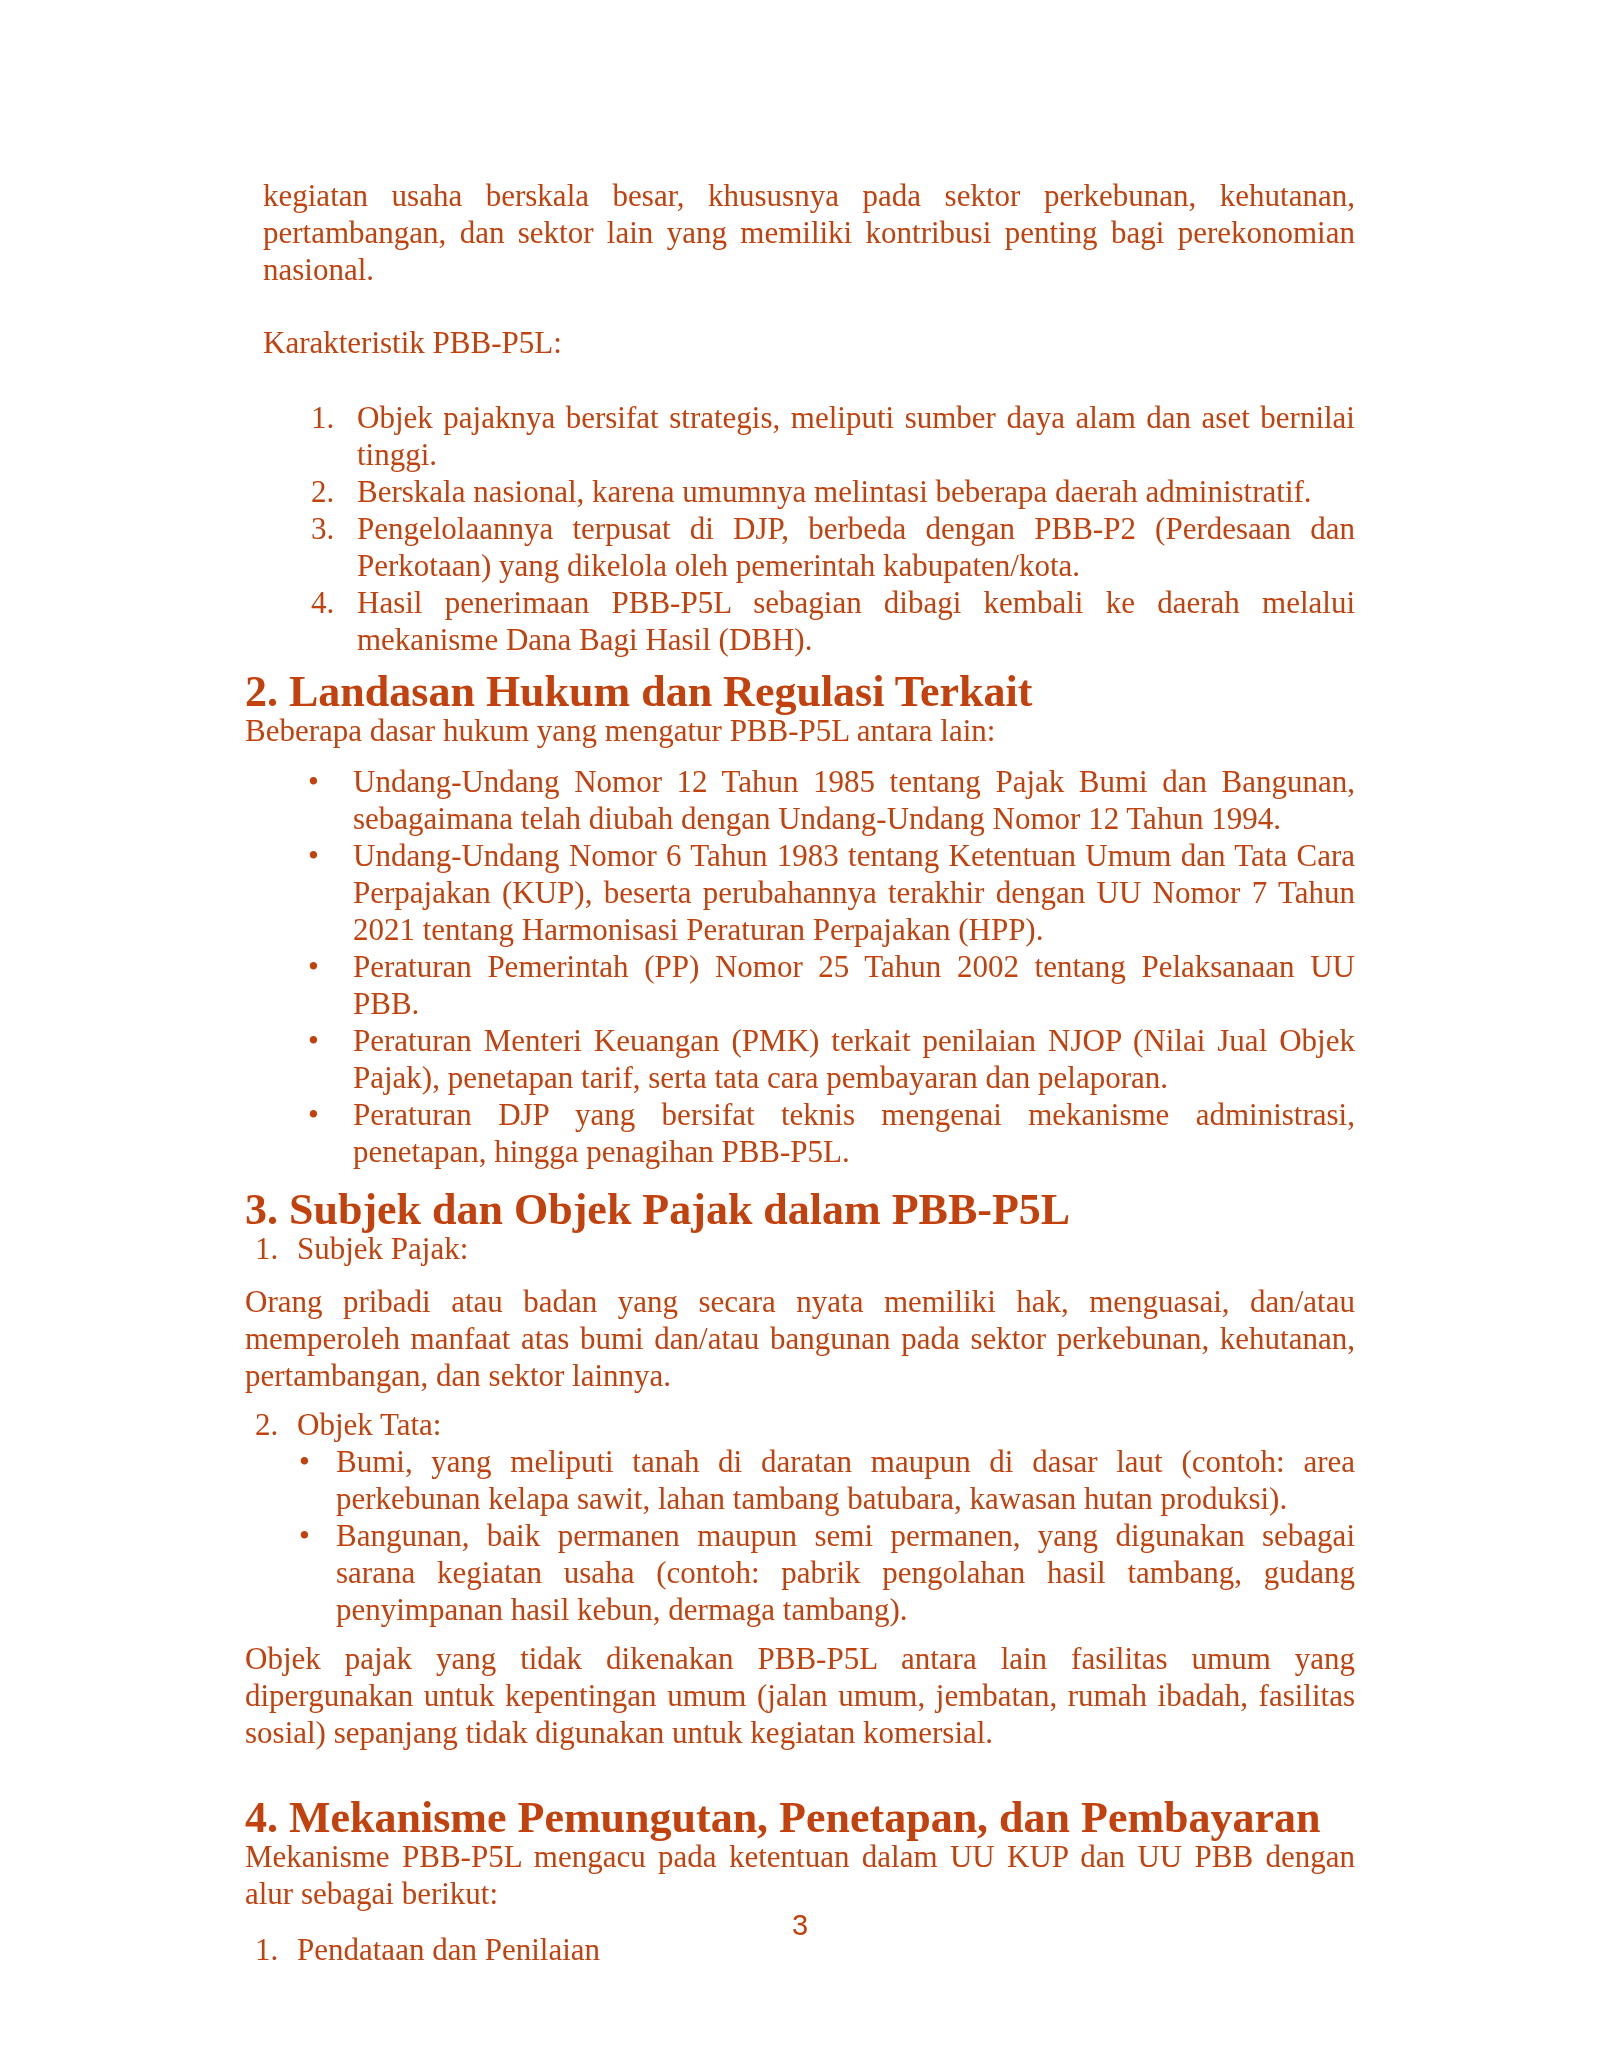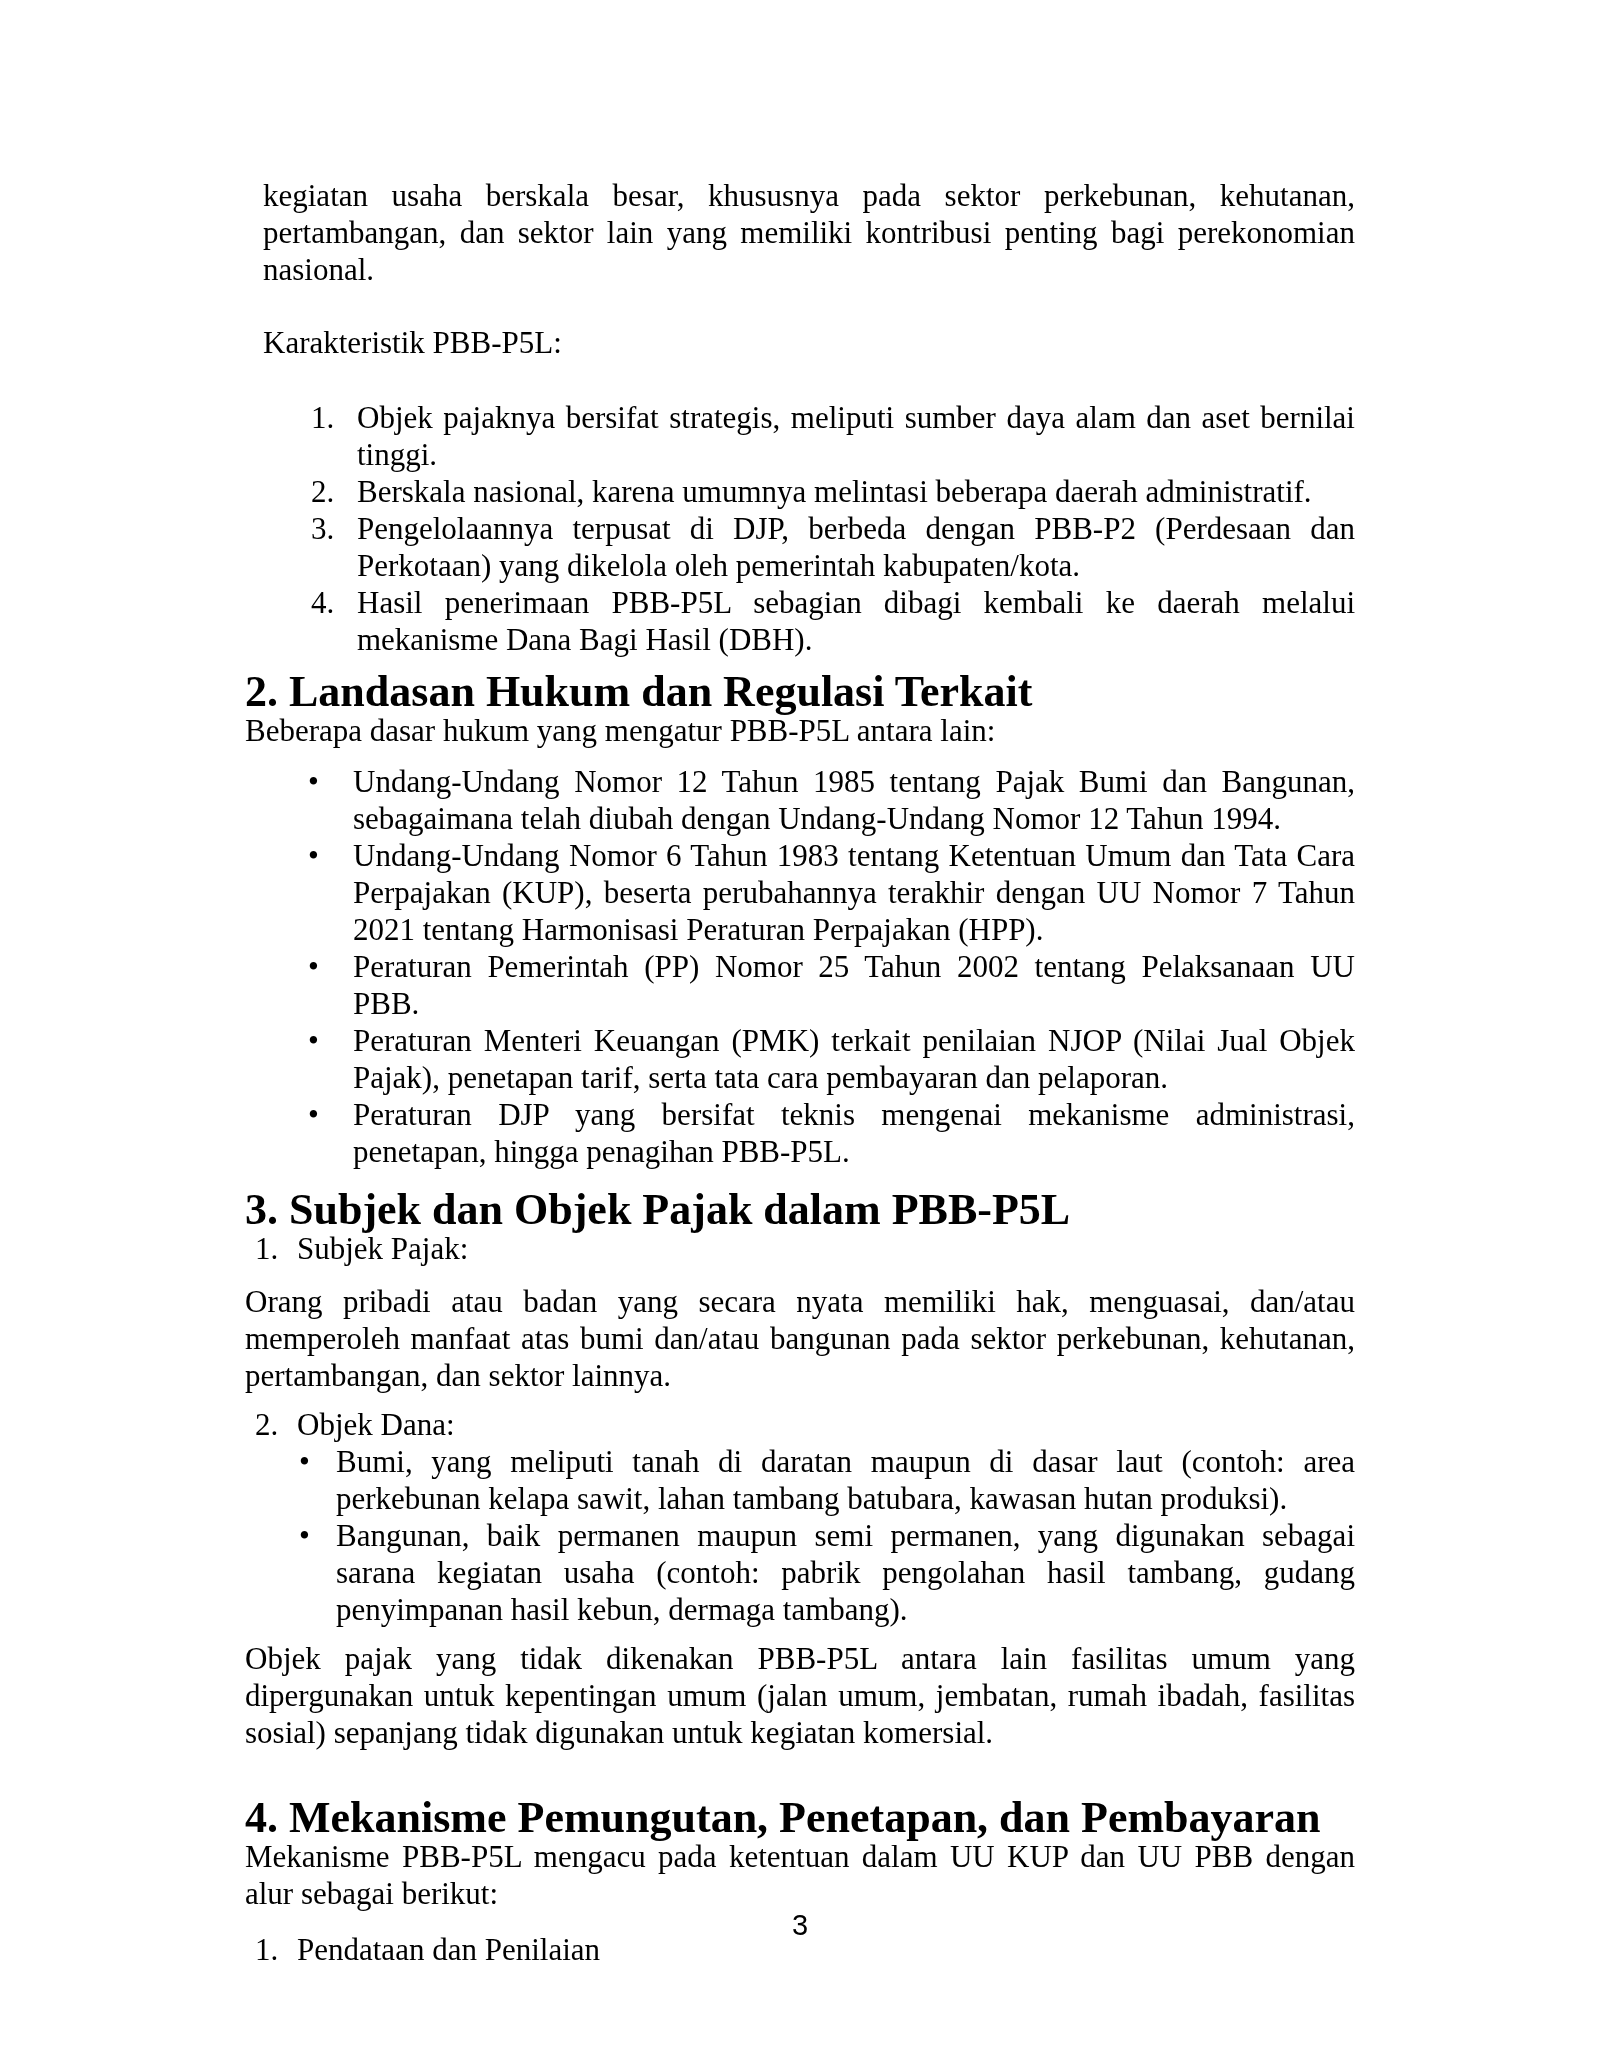--- a/index.html
+++ b/index.html
@@ -2,21 +2,21 @@
 <html><head>
 <meta charset="utf-8">
 <style>
   html, body { margin: 0; padding: 0; background: #ffffff; }
 
   .page {
     position: relative;
     width: 1468px;
     height: 2071px;
     background: #ffffff;
-    color: #000000;
+    color: #c2410c;
     font-family: "Liberation Serif", "DejaVu Serif", serif;
     font-size: 31px;
     line-height: 37px;
     overflow: hidden;
   }
 
   .content {
     position: absolute;
     left: 245px;
     top: 177px;
@@ -139,21 +139,21 @@
 
     <div class="li li-shallow">
       <span class="marker">1.</span>
       <span>Subjek Pajak:</span>
     </div>
 
     <p class="justify mt-orang">Orang pribadi atau badan yang secara nyata memiliki hak, menguasai, dan/atau memperoleh manfaat atas bumi dan/atau bangunan pada sektor perkebunan, kehutanan, pertambangan, dan sektor lainnya.</p>
 
     <div class="li li-shallow mt-objek">
       <span class="marker">2.</span>
-      <span>Objek Dana:</span>
+      <span>Objek Tata:</span>
     </div>
 
     <div class="list-bullets3">
       <div class="li justify">
         <span class="marker">•</span>
         <span>Bumi, yang meliputi tanah di daratan maupun di dasar laut (contoh: area perkebunan kelapa sawit, lahan tambang batubara, kawasan hutan produksi).</span>
       </div>
       <div class="li justify">
         <span class="marker">•</span>
         <span>Bangunan, baik permanen maupun semi permanen, yang digunakan sebagai sarana kegiatan usaha (contoh: pabrik pengolahan hasil tambang, gudang penyimpanan hasil kebun, dermaga tambang).</span>

